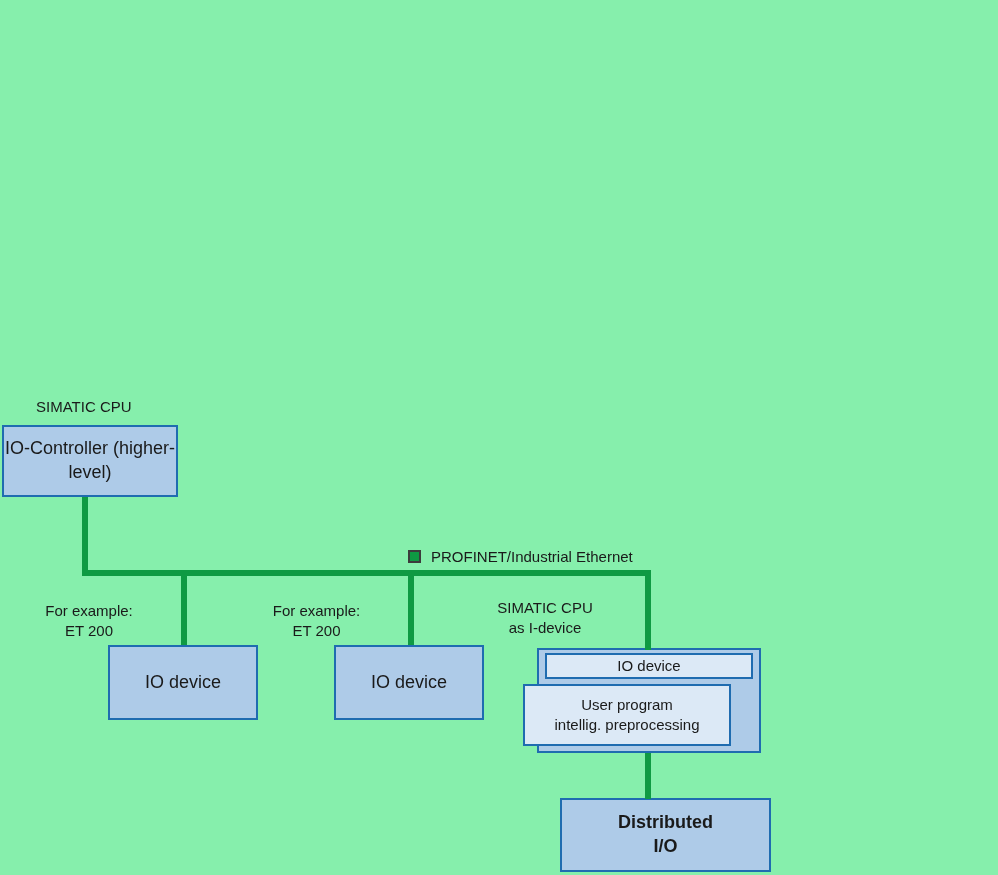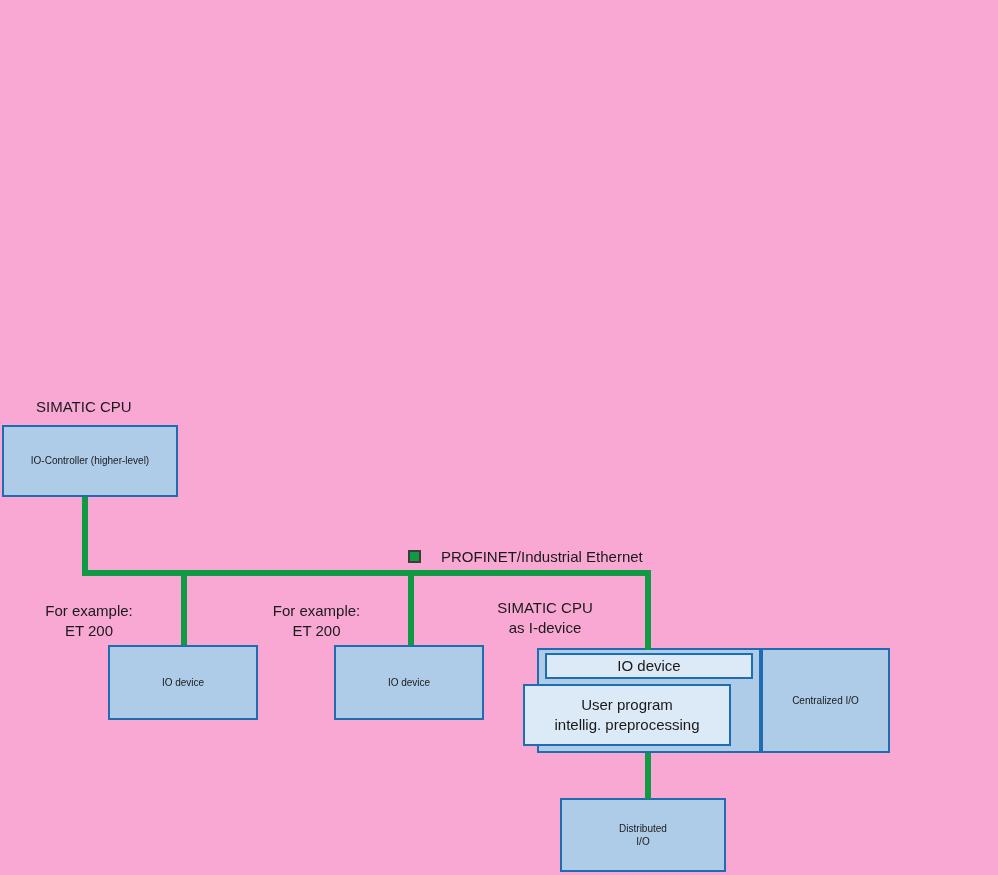--- a/index.html
+++ b/index.html
@@ -9,36 +9,36 @@
     background: #ffffff;
   }
   body {
     font-family: "Liberation Sans", sans-serif;
     -webkit-font-smoothing: antialiased;
   }
   #canvas {
     position: relative;
     width: 998px;
     height: 875px;
-    background: #f9a8d4;
+    background: #86efac;
     overflow: hidden;
   }
 
   
   .box {
     position: absolute;
     box-sizing: border-box;
     background: #aecbe8;
     border: 2px solid #1f6cb0;
     display: flex;
     align-items: center;
     justify-content: center;
     text-align: center;
     color: #1a1a1a;
-    font-size: 10px;
+    font-size: 18px;
     line-height: 1.32;
     z-index: 3;
   }
   .box-inner {
     position: absolute;
     box-sizing: border-box;
     background: #dce9f6;
     border: 2px solid #1f6cb0;
     display: flex;
     align-items: center;
@@ -68,21 +68,21 @@
     background: #0f9a43;
     z-index: 2;
   }
   .wire.over { z-index: 7; }
 
   
   #legend {
     position: absolute;
     display: flex;
     align-items: center;
-    gap: 20px;
+    gap: 10px;
     z-index: 8;
   }
   #legend .swatch {
     width: 13px;
     height: 13px;
     box-sizing: border-box;
     background: #0f9a43;
     border: 2px solid #3c3c3c;
     flex: none;
   }
@@ -135,18 +135,17 @@
   <div class="label right" style="left:450px; top:598px; width:190px;">SIMATIC CPU
 as I-device</div>
 
   <div class="box" id="idevice-container" style="left:537px; top:648px; width:224px; height:105px;"></div>
 
   <div class="box-inner" style="left:545px; top:653px; width:208px; height:26px;">IO device</div>
 
   <div class="box-inner" style="left:523px; top:684px; width:208px; height:62px; white-space:pre-line;">User program
 intellig. preprocessing</div>
 
-  <div class="box" style="left:761px; top:648px; width:129px; height:105px;">Centralized I/O</div>
 
-  <div class="box" style="left:560px; top:798px; width:166px; height:74px; white-space:pre-line;">Distributed
+  <div class="box" style="left:560px; top:798px; width:211px; height:74px; white-space:pre-line;font-weight:bold;">Distributed
 I/O</div>
 
 </div>
 
 </body></html>

